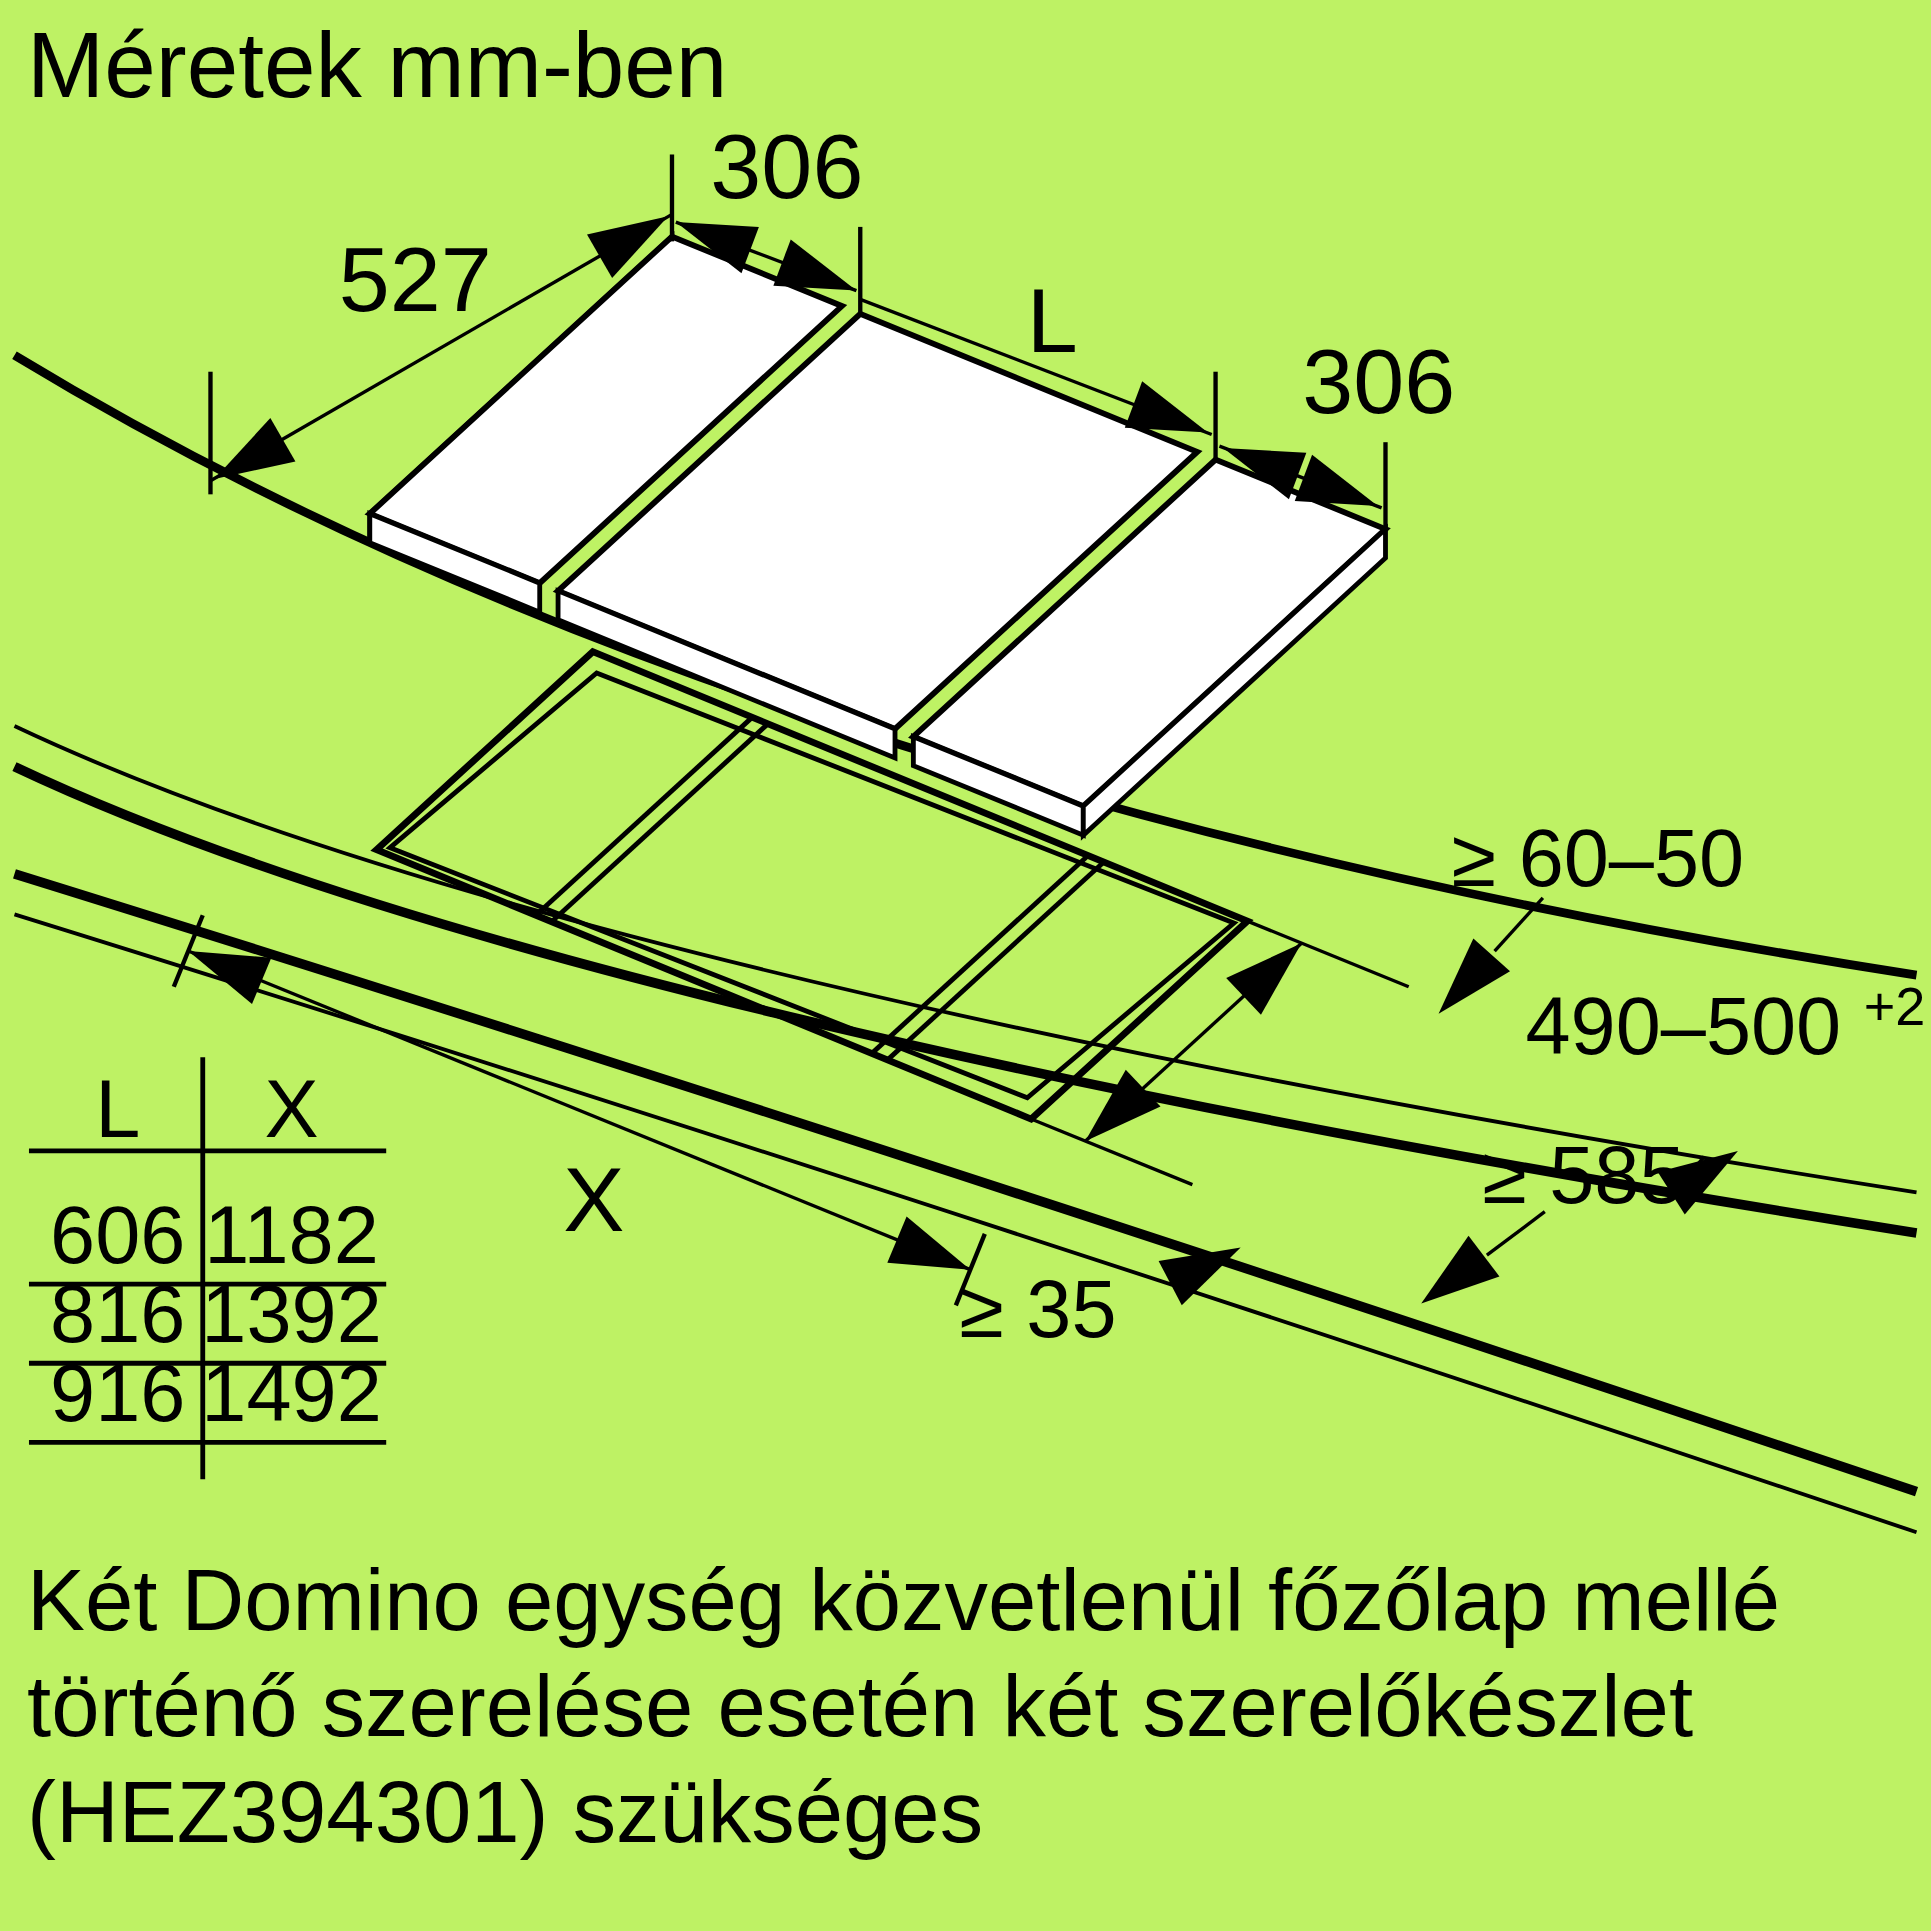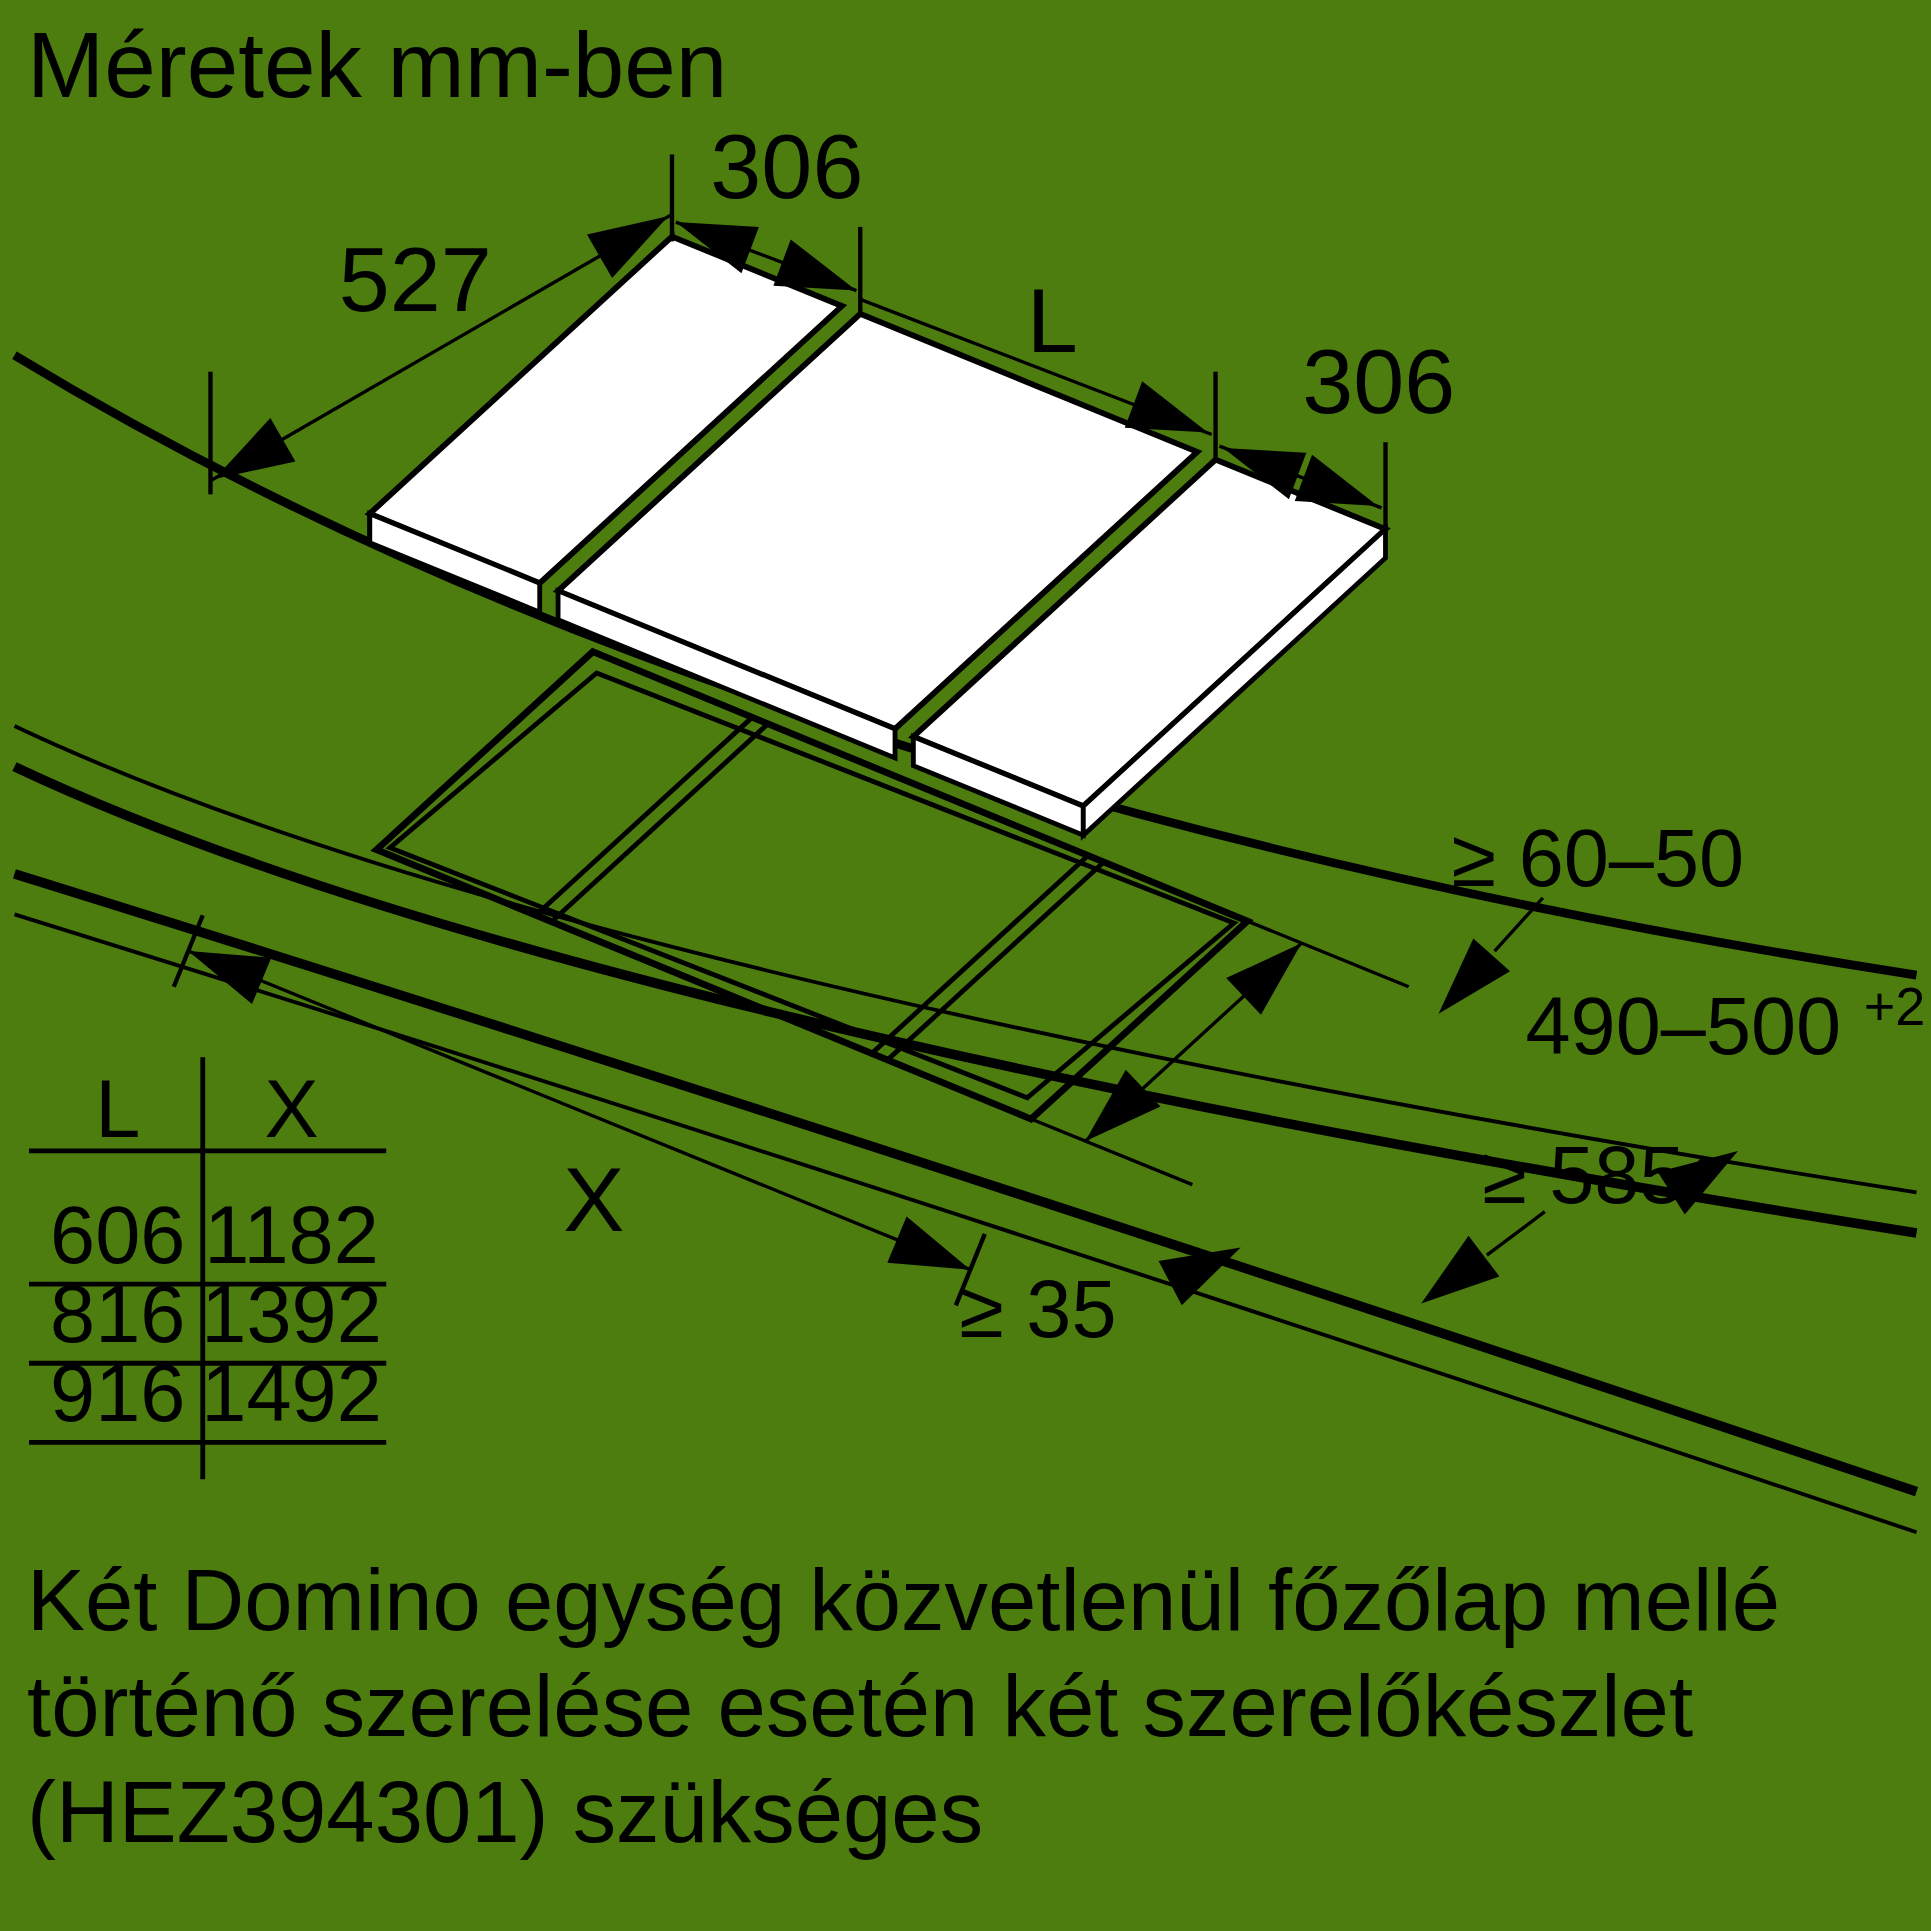--- a/index.html
+++ b/index.html
@@ -4,21 +4,21 @@
 <style>
   html, body {
     margin: 0;
     padding: 0;
     background: #ffffff;
   }
   .page {
     position: relative;
     width: 1931px;
     height: 1931px;
-    background: #4d7c0f;
+    background: #bef264;
     font-family: "Liberation Sans", sans-serif;
   }
   svg text {
     font-family: "Liberation Sans", sans-serif;
     fill: #000000;
   }
   .title-text   { font-size: 96px; }
   .dim-text     { font-size: 95px; }
   .clear-text   { font-size: 84px; }
   .sup-text     { font-size: 56px; }

